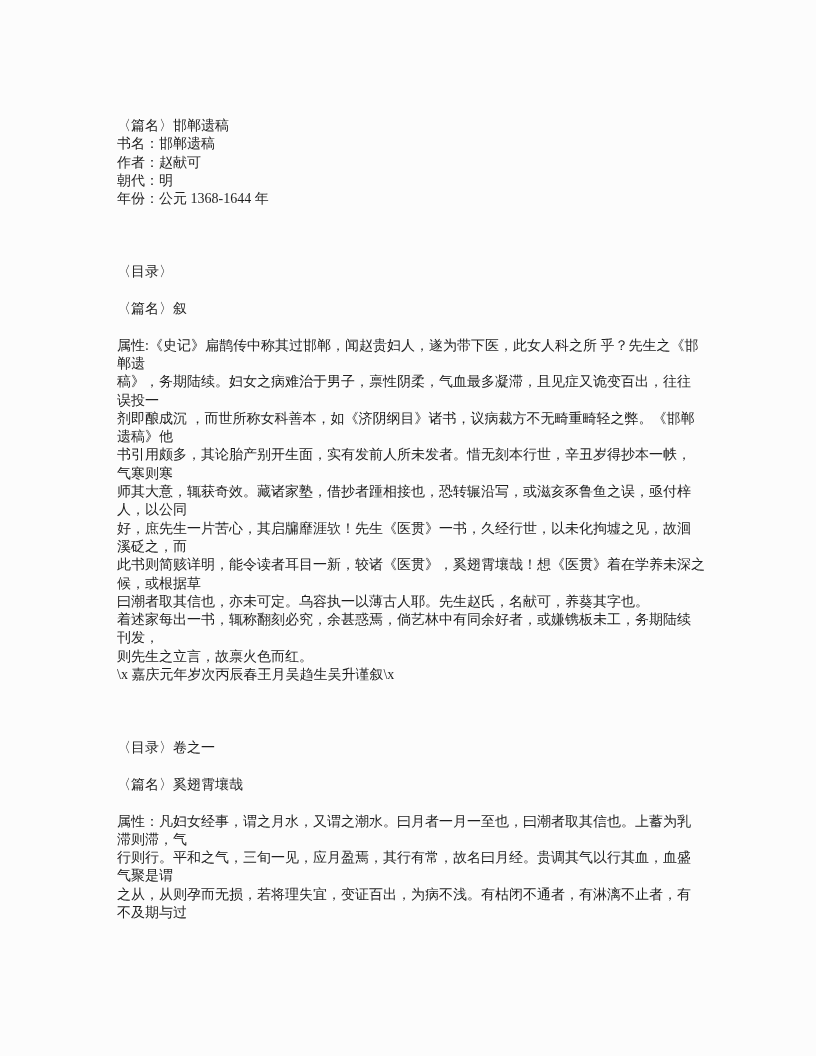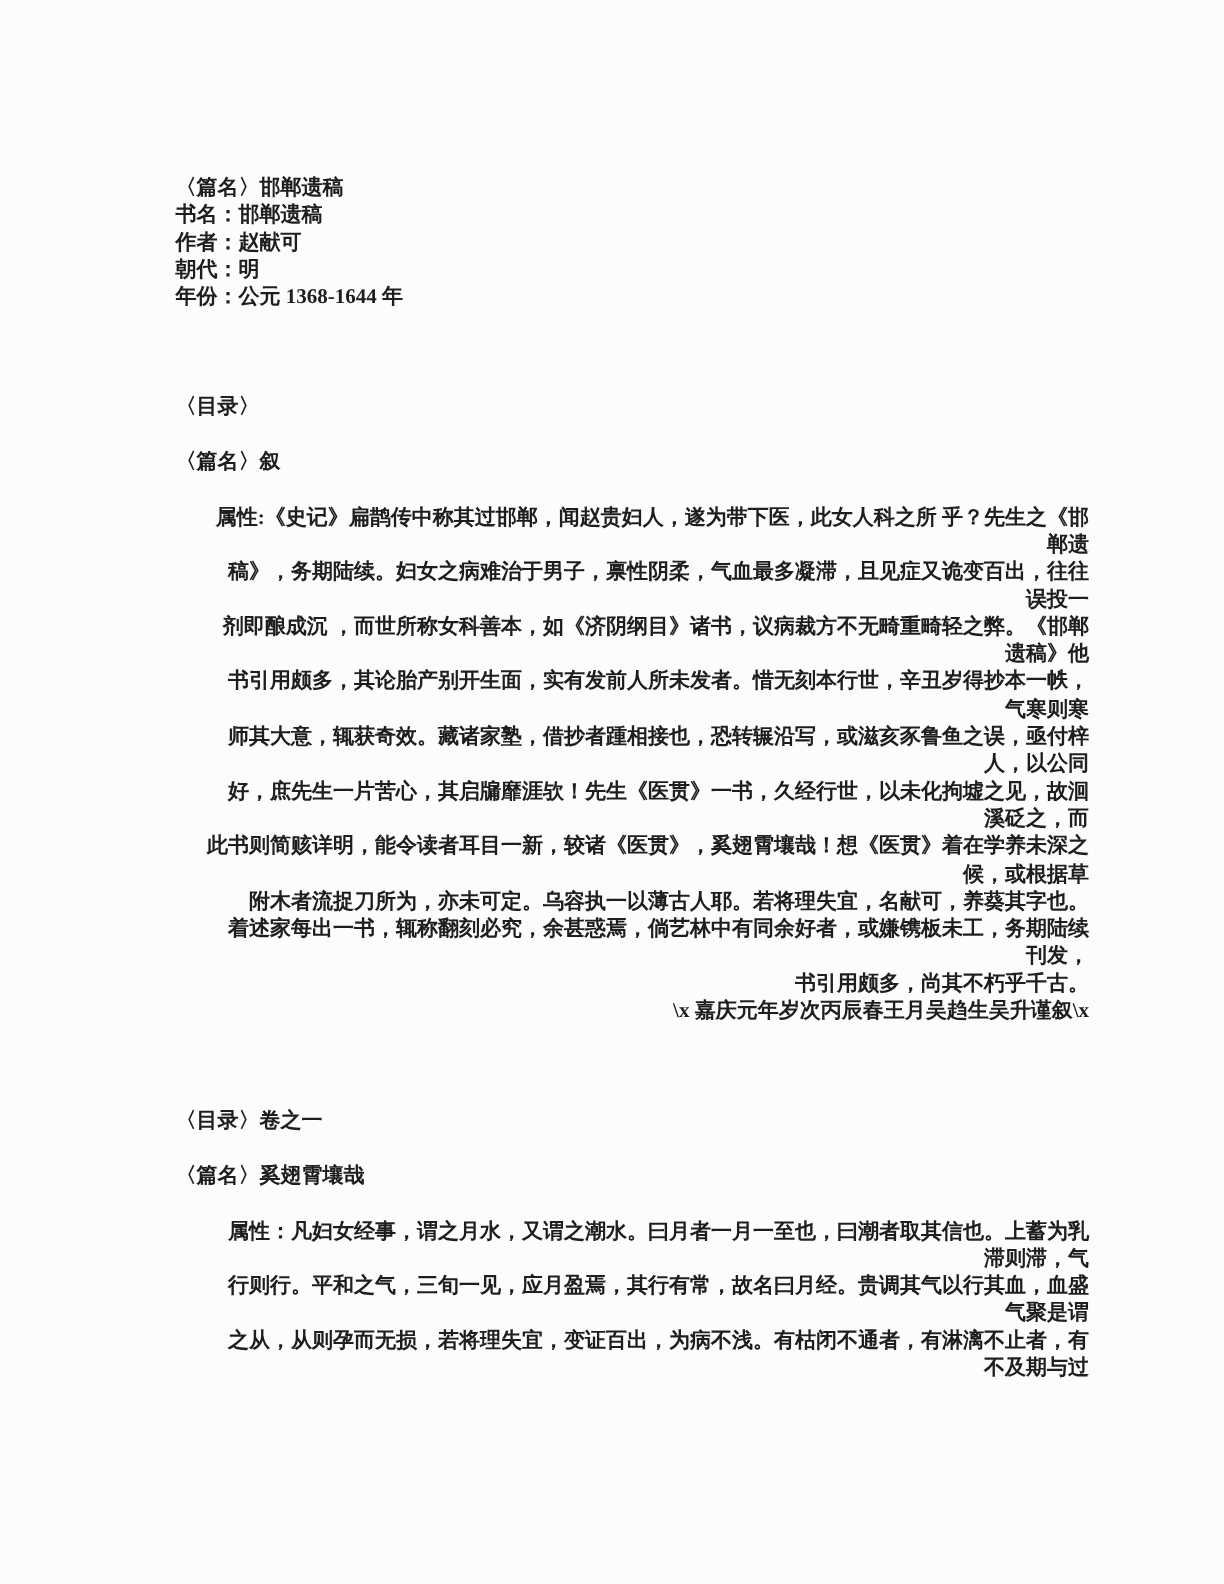--- a/index.html
+++ b/index.html
@@ -13,38 +13,36 @@
       height: 1056px;
       margin: 0 auto;
       background: #fcfcfc;
       box-sizing: border-box;
       padding: 117px 90px 0 117px;
       font-family: "Liberation Serif", "DejaVu Serif", serif;
       font-size: 14px;
       line-height: 18.3px;
       color: #1e1e1e;
       overflow: hidden;
-      font-weight: bold;
     }
     .line {
       white-space: pre;
       height: 18.3px;
     }
     .doc-header {
       margin-bottom: 55px; 
     }
     .toc-line {
       margin-bottom: 18.3px; 
     }
     .section-title {
       margin-bottom: 18.3px; 
     }
     .section-body {
       margin-bottom: 55px; 
-      text-align: right;
     }
     .section:last-child .section-body {
       margin-bottom: 0;
     }
   </style>
 </head>
 <body>
 
 <div class="doc-page">
 
@@ -67,24 +65,24 @@
         <div class="line">剂即酿成沉 ，而世所称女科善本，如《济阴纲目》诸书，议病裁方不无畸重畸轻之弊。《邯郸</div>
         <div class="line">遗稿》他</div>
         <div class="line">书引用颇多，其论胎产别开生面，实有发前人所未发者。惜无刻本行世，辛丑岁得抄本一帙，</div>
         <div class="line">气寒则寒</div>
         <div class="line">师其大意，辄获奇效。藏诸家塾，借抄者踵相接也，恐转辗沿写，或滋亥豕鲁鱼之误，亟付梓</div>
         <div class="line">人，以公同</div>
         <div class="line">好，庶先生一片苦心，其启牖靡涯欤！先生《医贯》一书，久经行世，以未化拘墟之见，故洄</div>
         <div class="line">溪砭之，而</div>
         <div class="line">此书则简赅详明，能令读者耳目一新，较诸《医贯》，奚翅霄壤哉！想《医贯》着在学养未深之</div>
         <div class="line">候，或根据草</div>
-        <div class="line">附木者流捉刀所为，亦未可定。乌容执一以薄古人耶。若将理失宜，名献可，养葵其字也。</div>
+        <div class="line">曰潮者取其信也，亦未可定。乌容执一以薄古人耶。先生赵氏，名献可，养葵其字也。</div>
         <div class="line">着述家每出一书，辄称翻刻必究，余甚惑焉，倘艺林中有同余好者，或嫌镌板未工，务期陆续</div>
         <div class="line">刊发，</div>
-        <div class="line">书引用颇多，尚其不朽乎千古。</div>
+        <div class="line">则先生之立言，故禀火色而红。</div>
         <div class="line">\x 嘉庆元年岁次丙辰春王月吴趋生吴升谨叙\x</div>
       </div>
   </div>
 
   <div class="section">
     <div class="line toc-line">〈目录〉卷之一</div>
     <div class="line section-title">〈篇名〉奚翅霄壤哉</div>
     <div class="section-body">
         <div class="line">属性：凡妇女经事，谓之月水，又谓之潮水。曰月者一月一至也，曰潮者取其信也。上蓄为乳</div>
         <div class="line">滞则滞，气</div>

